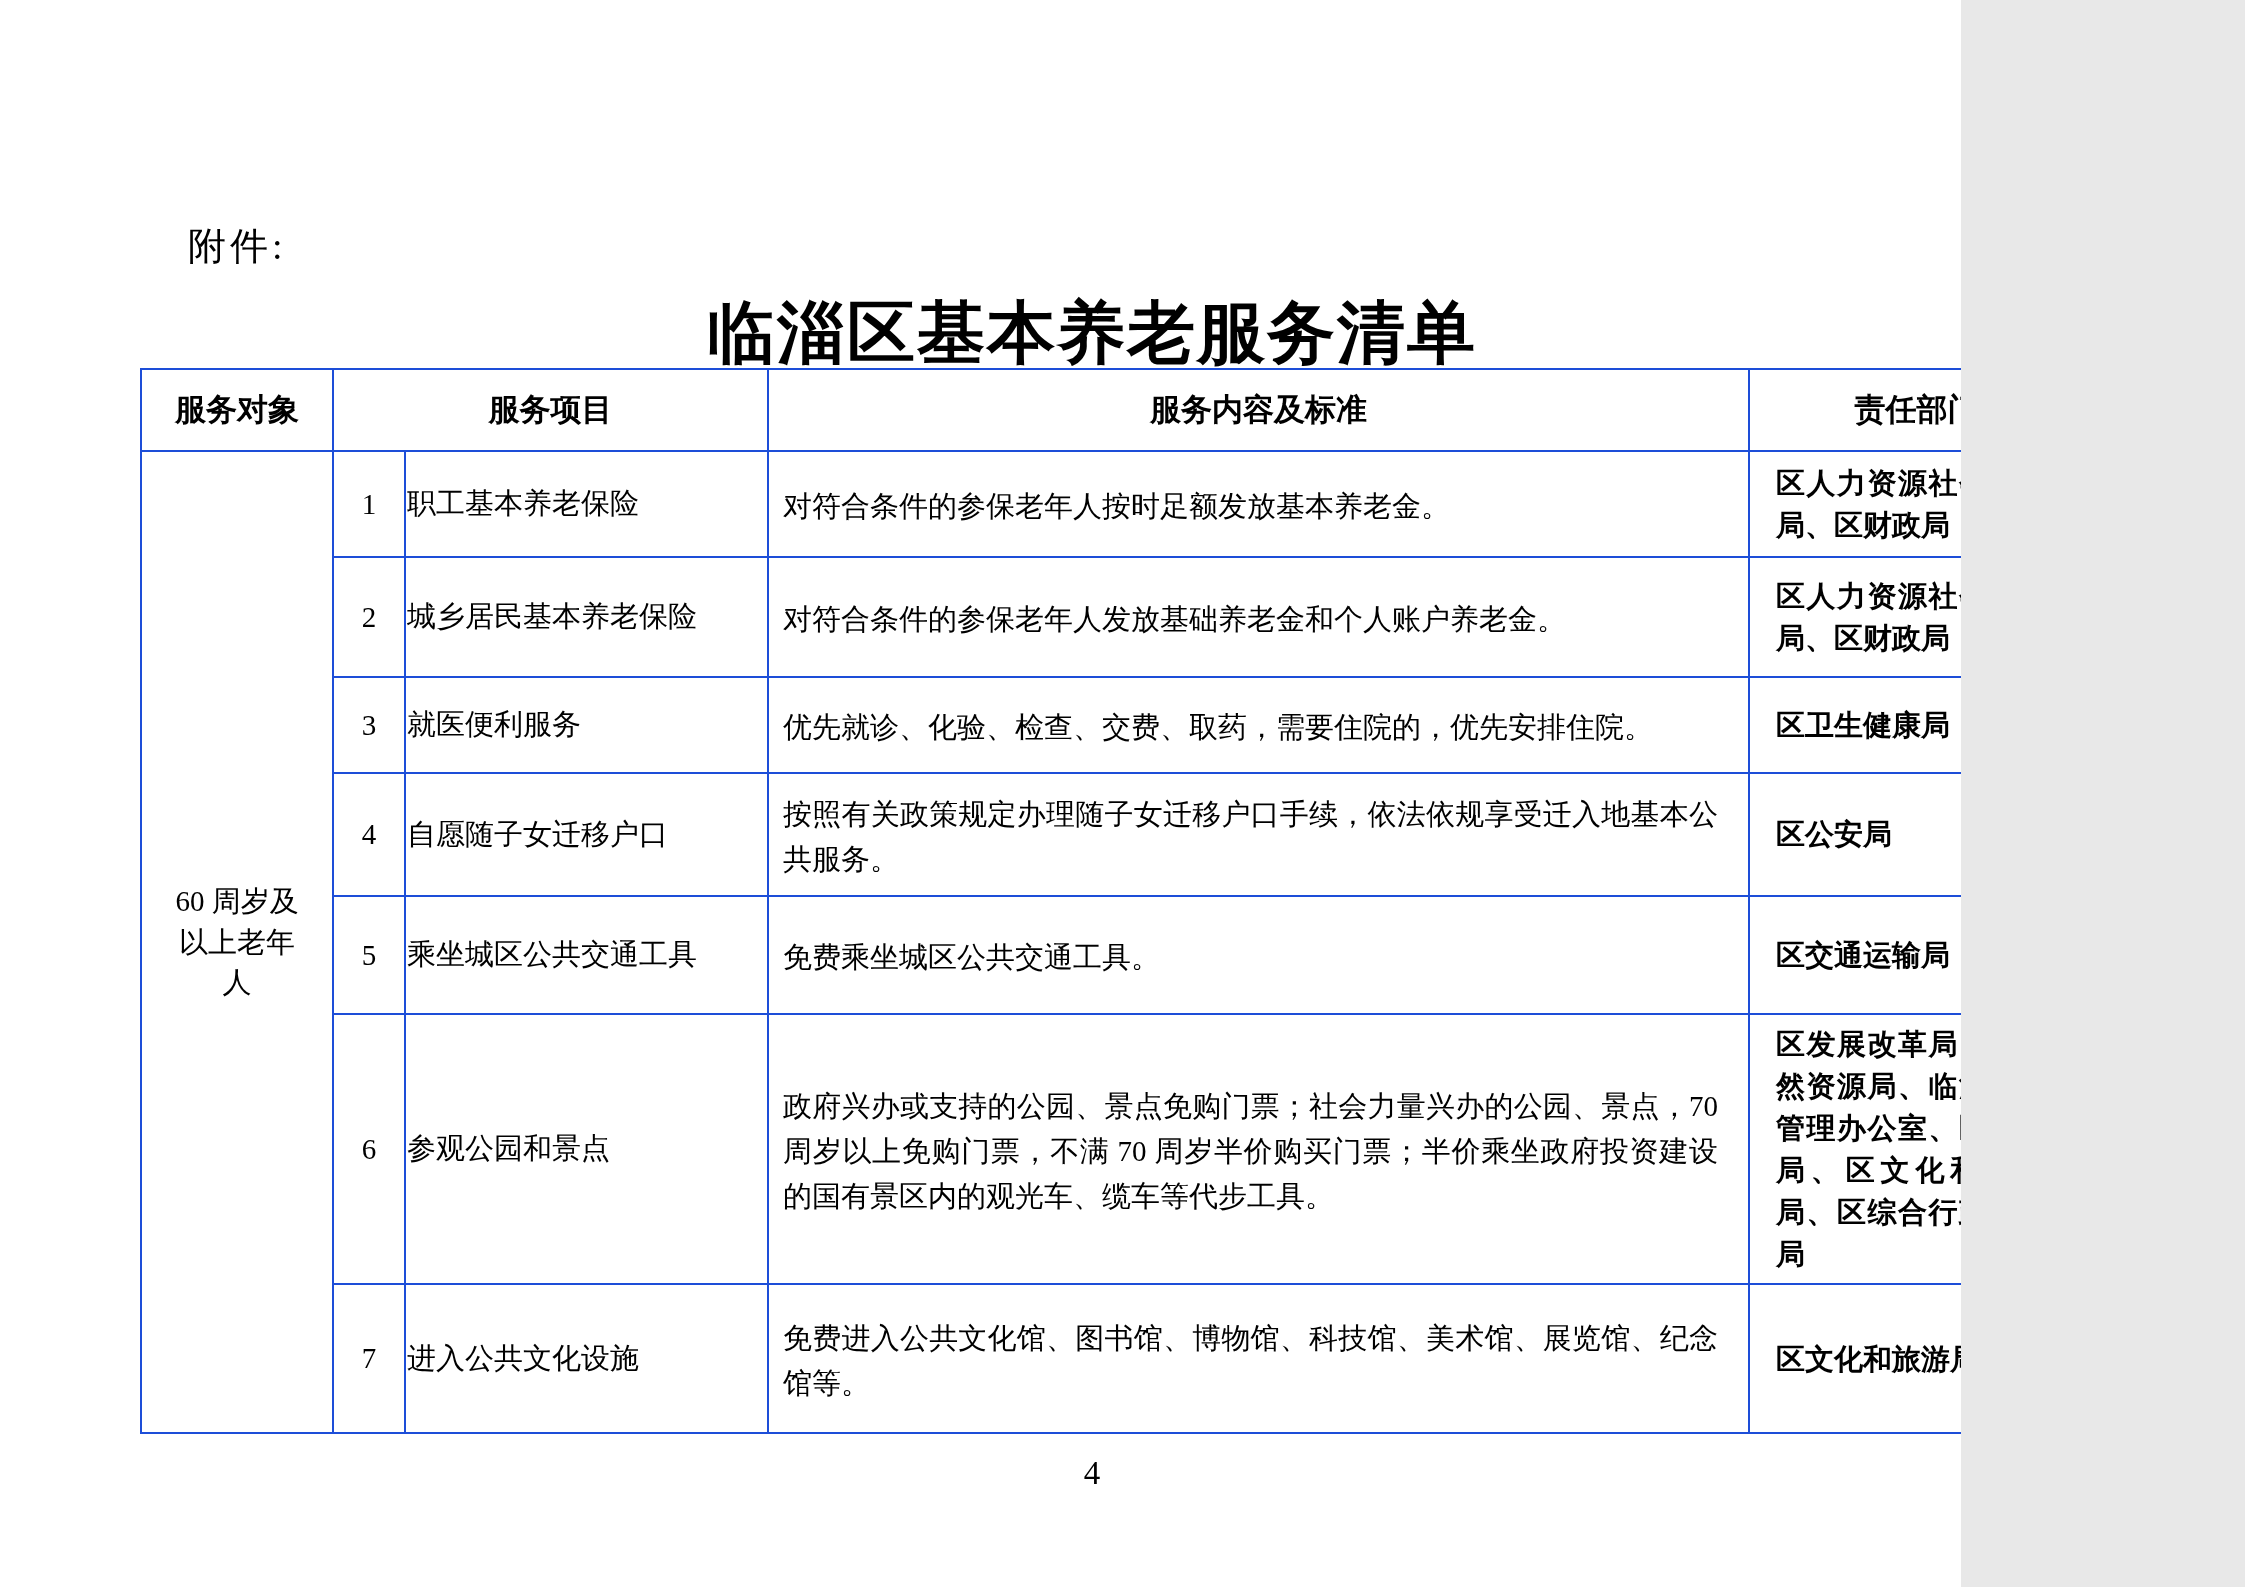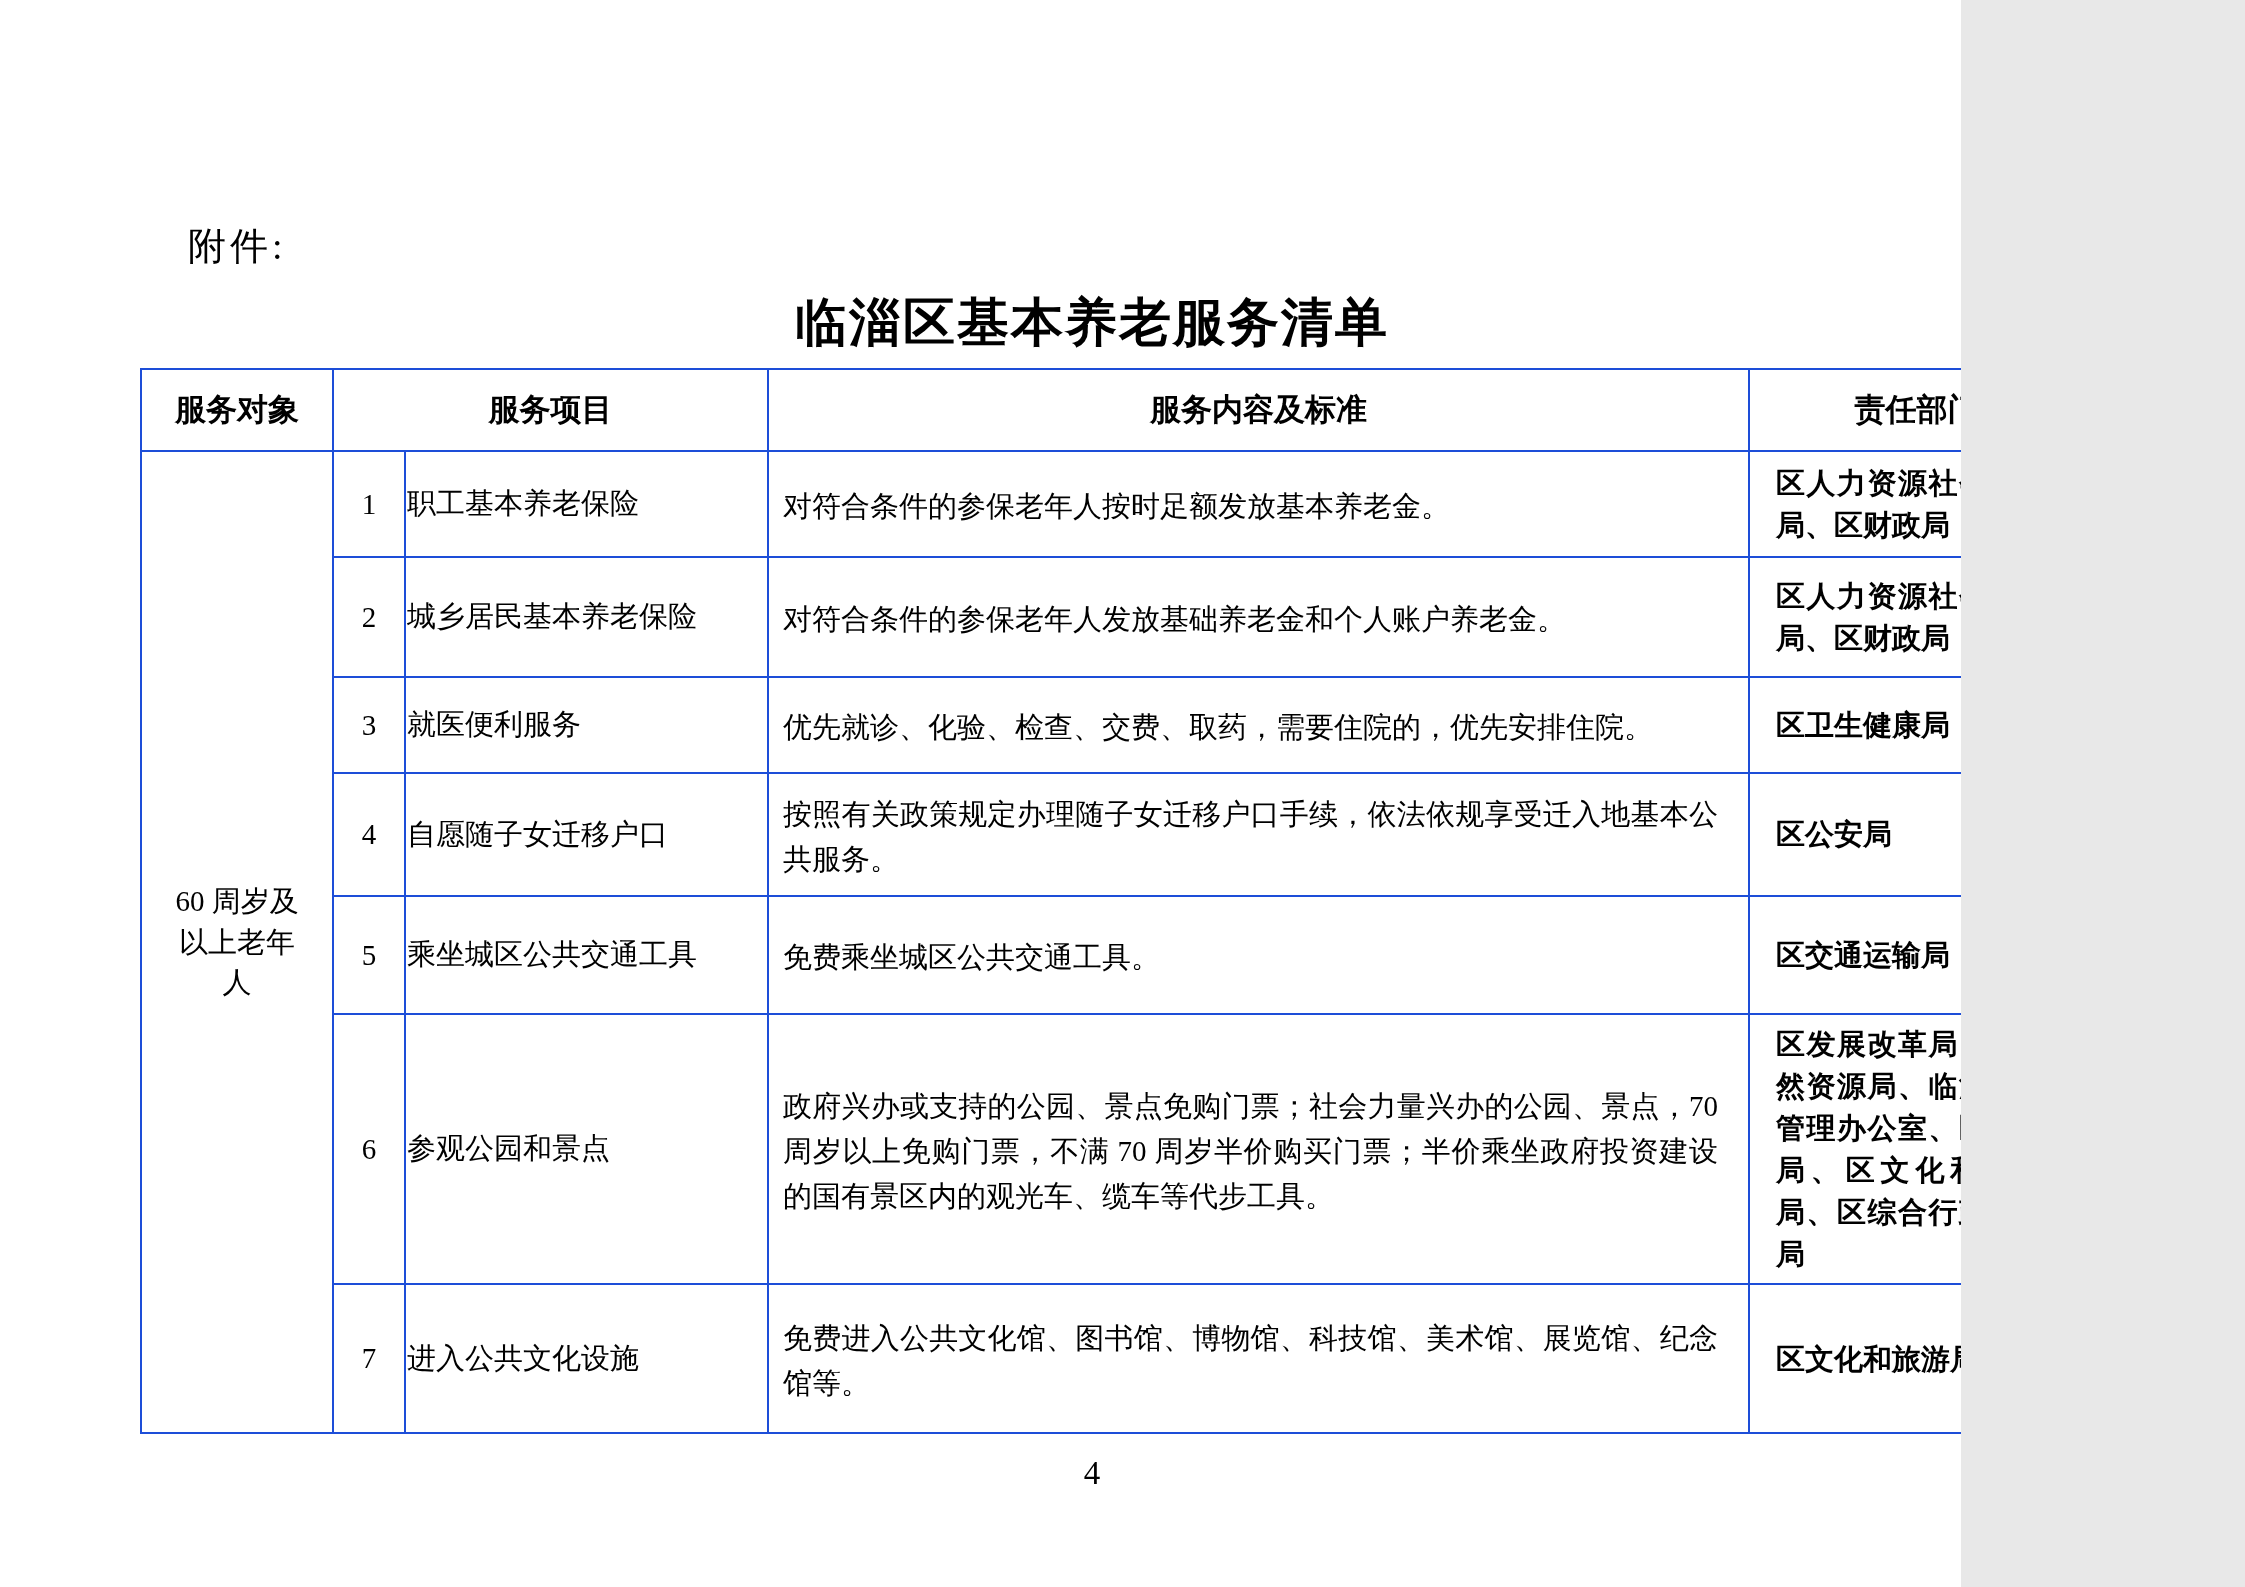--- a/index.html
+++ b/index.html
@@ -13,21 +13,21 @@
   }
   .attachment{
     position:absolute;left:188px;top:224px;
     font-size:38px;line-height:1.2;
     font-family:"Liberation Serif",serif;
     letter-spacing:4px;
   }
   .doc-title{
     position:absolute;left:0;top:288px;width:2184px;
     text-align:center;
-    font-size:52px;font-weight:bold;
+    font-size:68px;font-weight:bold;
     font-family:"Liberation Serif",serif;
     letter-spacing:2px;
   }
   table.svc{
     position:absolute;left:140px;top:368px;
     border-collapse:collapse;table-layout:fixed;
     width:1943px;
   }
   table.svc th,table.svc td{
     border:2px solid #1d4ed8;

